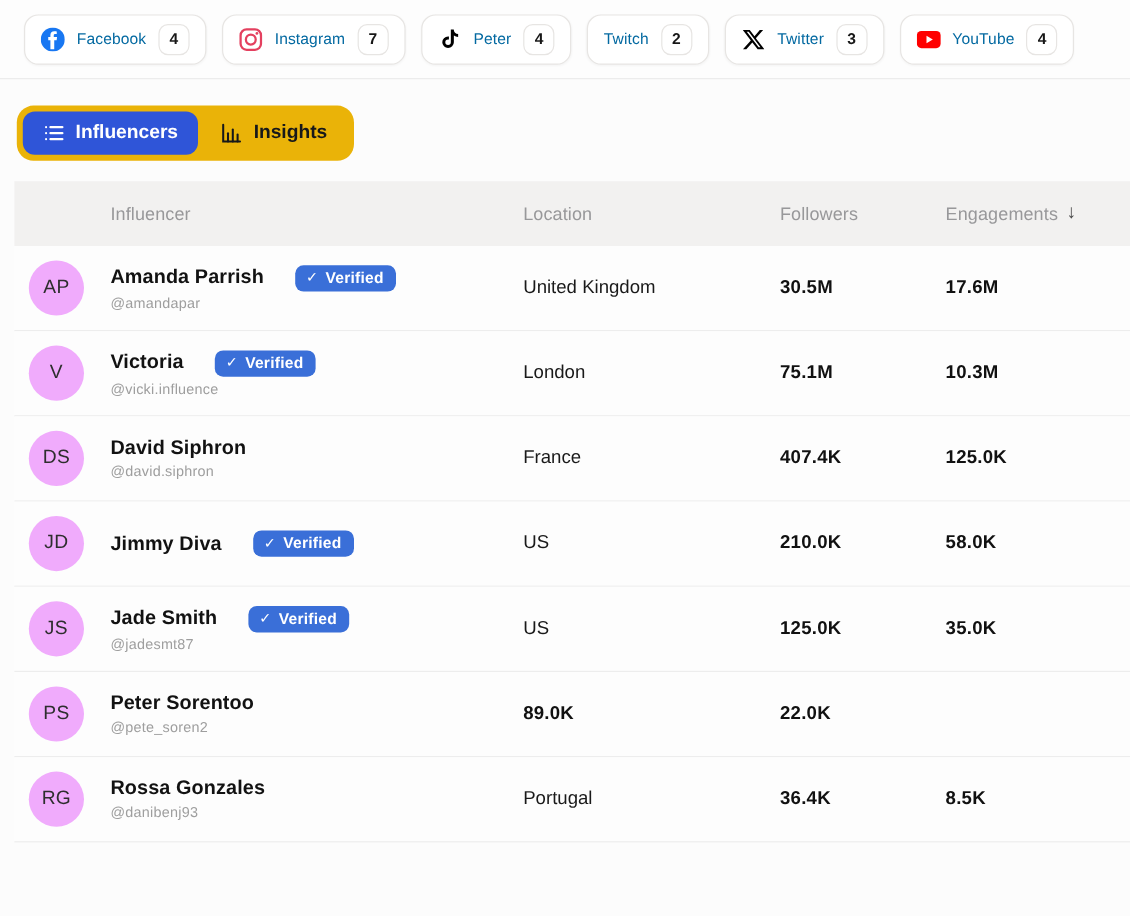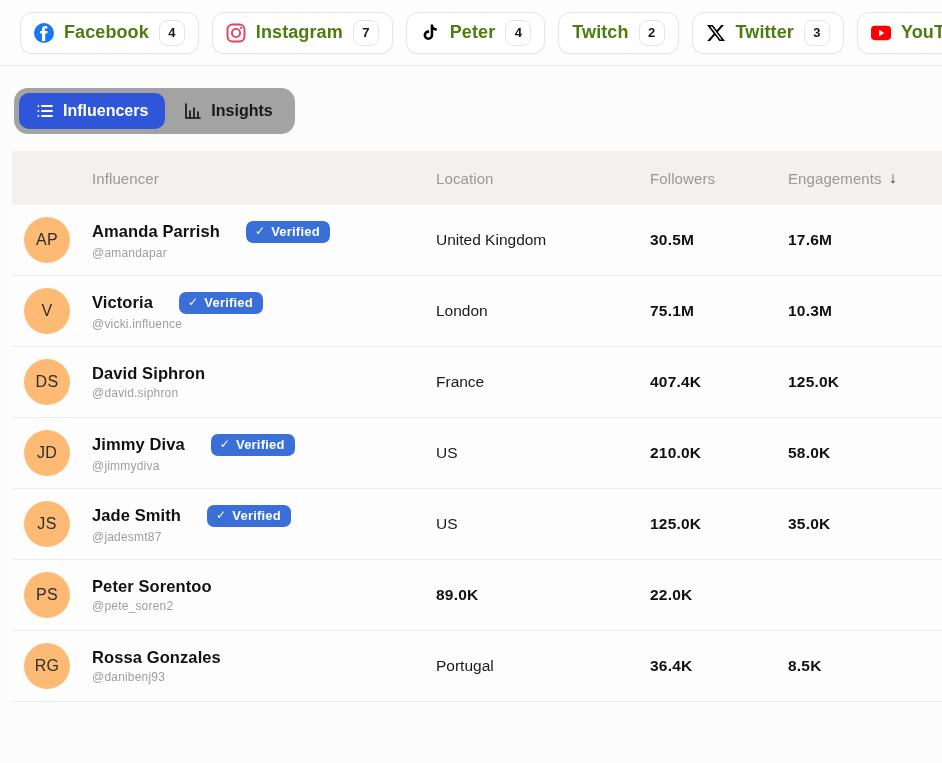--- a/index.html
+++ b/index.html
@@ -28,37 +28,37 @@
     height: 42px;
     padding: 0 13px;
     background: #fff;
     border: 1px solid #e7e5e3;
     border-radius: 12px;
     box-shadow: 0 1px 2px rgba(0,0,0,0.04);
     cursor: pointer;
   }
   .platform-btn .p-icon { display: inline-flex; width: 20px; height: 20px; align-items: center; justify-content: center; }
   .platform-btn .p-icon:empty { display: none; }
-  .platform-btn .p-label { font-size: 18px; font-weight: 700; color: #4d7c0f; letter-spacing: .1px; }
+  .platform-btn .p-label { font-size: 13px; font-weight: 400; color: #0369a1; letter-spacing: .1px; }
   .count-badge {
     min-width: 26px; height: 26px;
     display: inline-flex; align-items: center; justify-content: center;
     padding: 0 7px;
     border: 1px solid #e7e5e3;
     border-radius: 8px;
     background: #fff;
     font-size: 13px; font-weight: 700; color: #171717;
   }
 
   
   .tabs-wrap { margin: 22px 0 0 14px; }
   .tabs {
     display: inline-flex;
     align-items: center;
-    background: #a3a3a3;
+    background: #eab308;
     border-radius: 14px;
     padding: 5px;
     gap: 2px;
   }
   .tab {
     display: inline-flex;
     align-items: center;
     gap: 9px;
     padding: 9px 17px;
     border-radius: 10px;
@@ -86,21 +86,21 @@
   }
   .th { letter-spacing: .1px; }
   .th-influencer { padding-left: 80px; }
   .th-engagements { display: flex; align-items: center; gap: 7px; }
   .sort-arrow { font-size: 16px; color: #4a4a4a; font-weight: 400; line-height: 1; }
 
   .row { height: 71px; background: #fdfdfd; border-bottom: 1px solid #ededed; }
   .cell-influencer { display: flex; align-items: center; gap: 22px; padding-left: 12px; }
   .avatar {
     width: 46px; height: 46px; border-radius: 50%;
-    background: #fdba74;
+    background: #f0abfc;
     display: flex; align-items: center; justify-content: center;
     font-size: 16px; color: #2e2e2e; letter-spacing: .3px;
   }
   .name-line { display: flex; align-items: center; gap: 26px; }
   .inf-name { font-size: 16.5px; font-weight: 700; color: #121212; letter-spacing: .1px; }
   .verified-badge {
     display: inline-flex; align-items: center; gap: 6px;
     background: #3a6fd8; color: #fff;
     font-size: 13px; font-weight: 700;
     padding: 3px 10px 4px 9px;
@@ -267,21 +267,20 @@
      <div class="cell-influencer">
        <div class="avatar">JD</div>
        <div class="who">
          <div class="name-line">
            <span class="inf-name">Jimmy Diva</span>
            <span class="verified-badge">
              <span class="check">✓</span>
              <span>Verified</span>
            </span>
          </div>
-         <div class="inf-handle">@jimmydiva</div>
        </div>
      </div>
      <div class="cell-location">US</div>
      <div class="cell-num">210.0K</div>
      <div class="cell-num">58.0K</div>
    </div>
       <div class="row">
      <div class="cell-influencer">
        <div class="avatar">JS</div>
        <div class="who">

